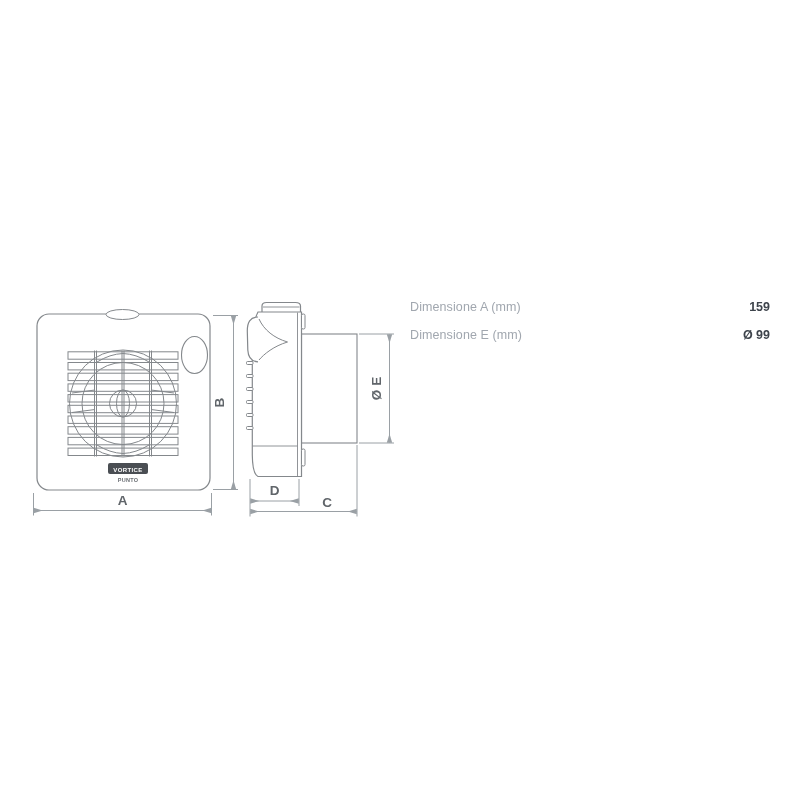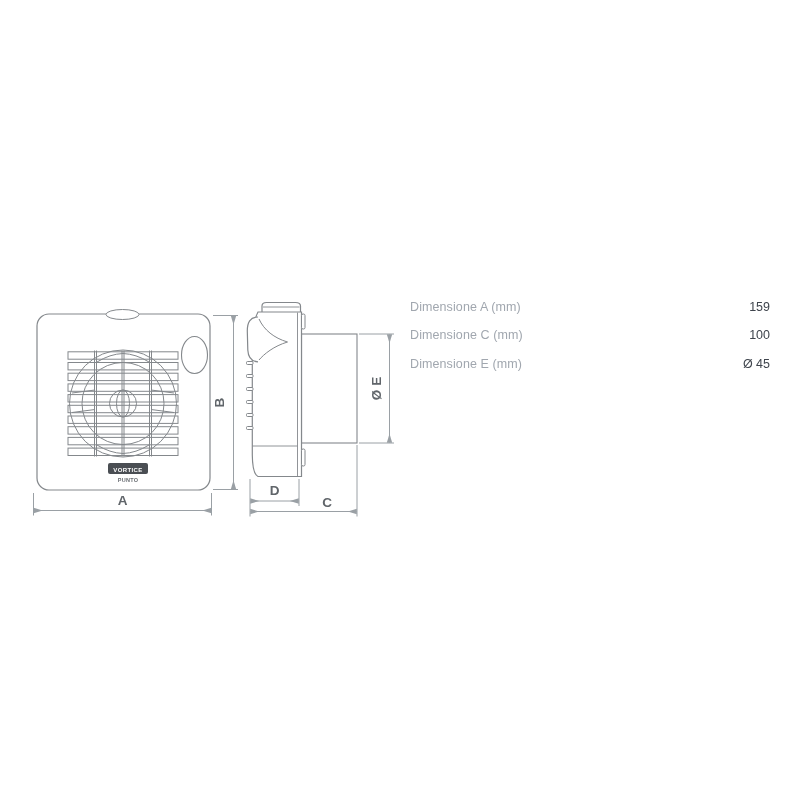--- a/index.html
+++ b/index.html
@@ -8,21 +8,21 @@
   svg{position:absolute;left:0;top:0;}
   svg text{font-family:"Liberation Sans", sans-serif;}
   .dim-letter{font-size:13.5px;font-weight:600;fill:#60656a;}
   .logo-brand{font-size:6px;font-weight:700;fill:#ffffff;letter-spacing:.4px;}
   .logo-model{font-size:5.5px;font-weight:700;fill:#6a6e73;letter-spacing:.3px;}
 
   .dims-table{position:absolute;left:410px;top:297px;width:360px;}
   .dim-row{display:flex;justify-content:space-between;align-items:center;
            height:19px;margin-bottom:9.7px;}
   .dim-row .lbl{font-size:12.5px;color:#a1a7af;letter-spacing:.1px;}
-  .dim-row .val{font-size:12.5px;color:#3e444c;font-weight:400;margin-left:12px;}
+  .dim-row .val{font-size:12.5px;color:#3e444c;font-weight:700;margin-left:12px;}
 </style>
 </head>
 <body>
 
 <div class="page">
 
   <svg width="800" height="800" viewBox="0 0 800 800">
     <defs>
       <marker id="arrow" markerWidth="10" markerHeight="8" refX="9.2" refY="3.5" orient="auto-start-reverse" markerUnits="userSpaceOnUse">
         <path d="M0.5,3.5 L9.5,0.8 L9.5,6.2 Z" fill="#9aa0a5"></path>
@@ -115,22 +115,18 @@
     <text class="dim-letter" x="327" y="506.5" text-anchor="middle">C</text>
     <text class="dim-letter" transform="translate(381,388.5) rotate(-90)" text-anchor="middle">Ø E</text>
   </svg>
 
   <div class="dims-table">
     <div class="dim-row">
       <span class="lbl">Dimensione A (mm)</span>
       <span class="val">159</span>
     </div>
     <div class="dim-row">
-      <span class="lbl">Dimensione C (mm)</span>
-      <span class="val">100</span>
-    </div>
-    <div class="dim-row">
       <span class="lbl">Dimensione E (mm)</span>
-      <span class="val">Ø 45</span>
+      <span class="val">Ø 99</span>
     </div>
   </div>
 
 </div>
 
 </body></html>

